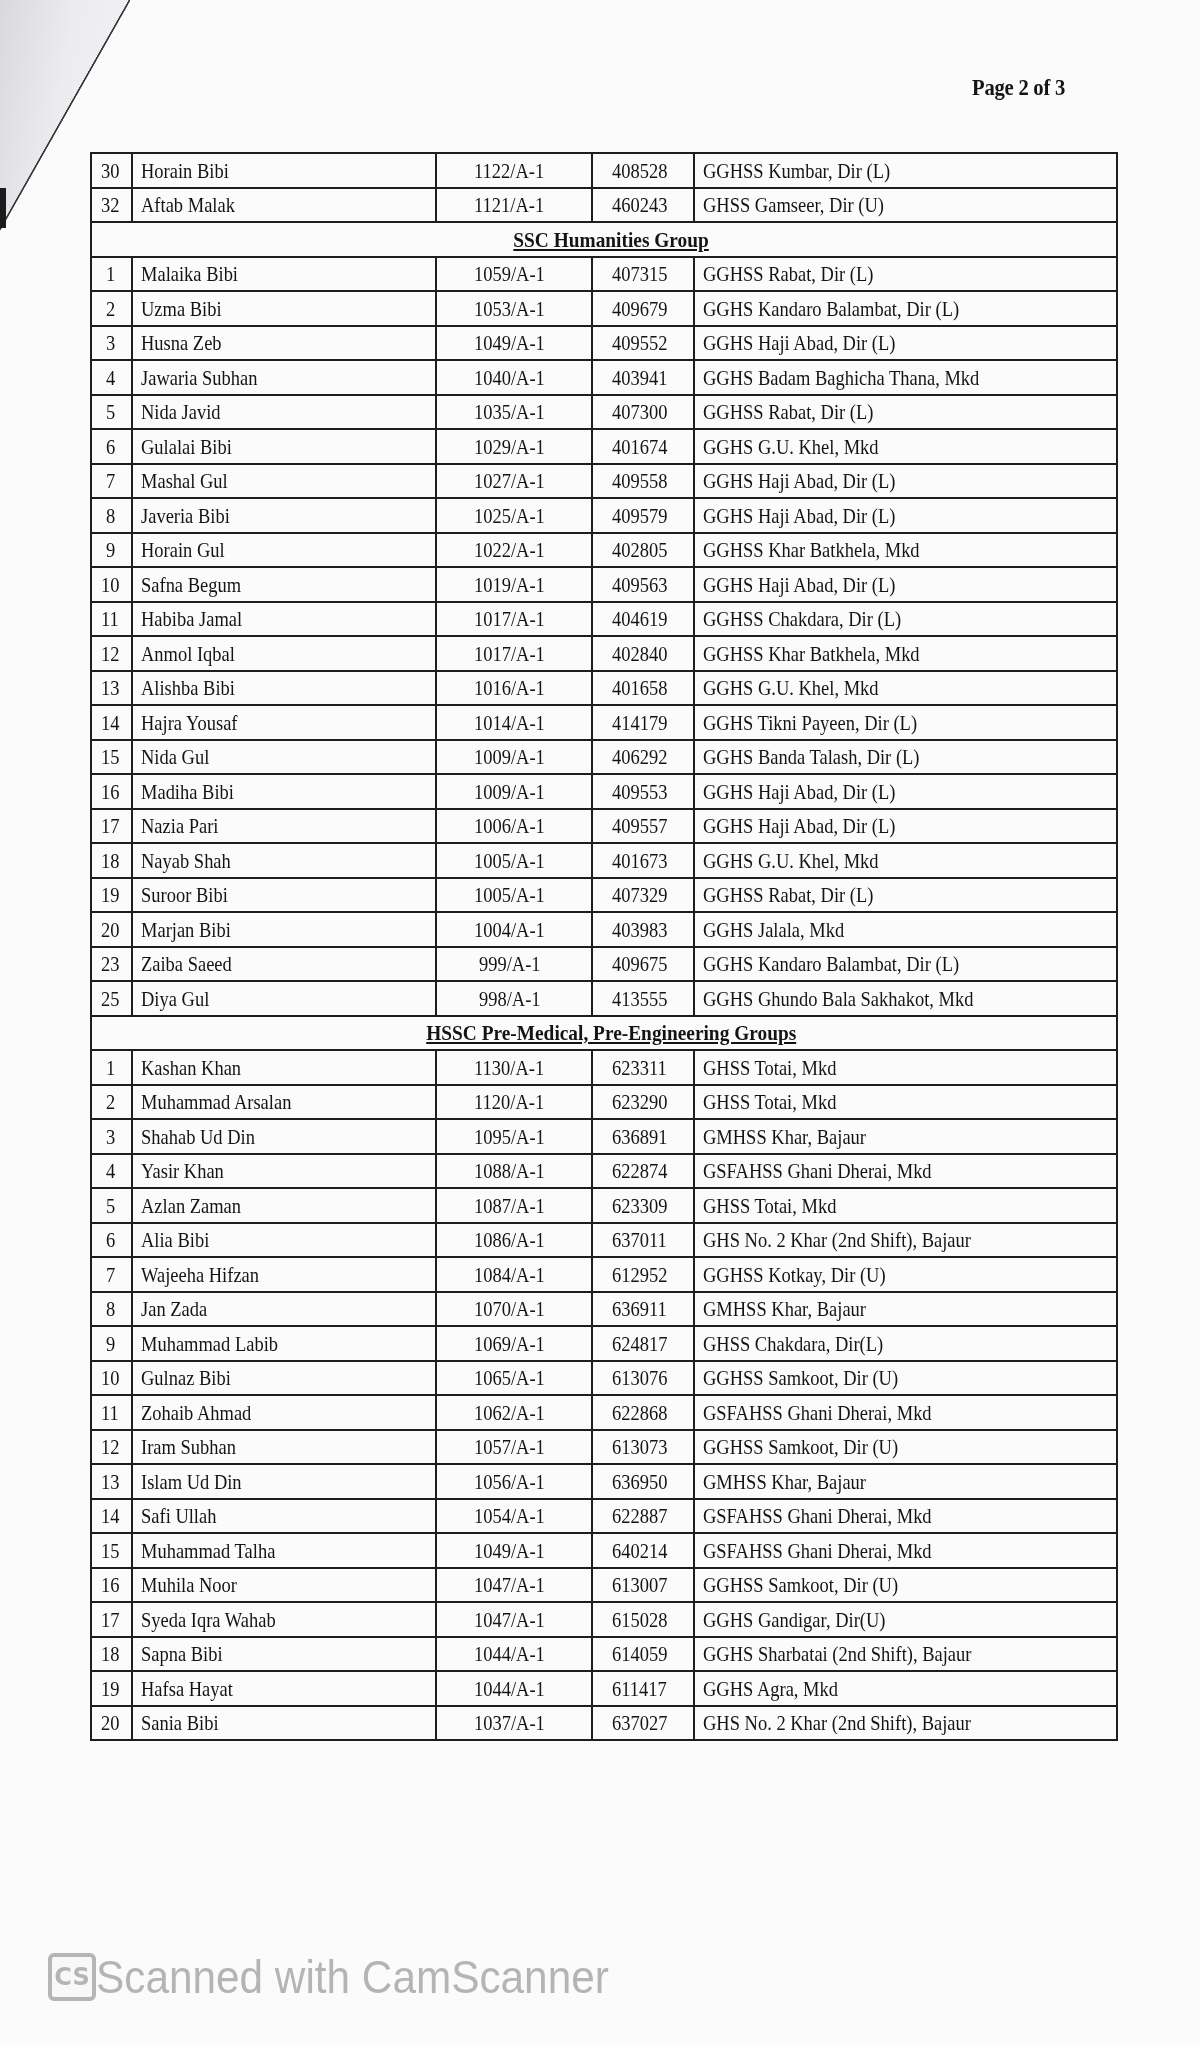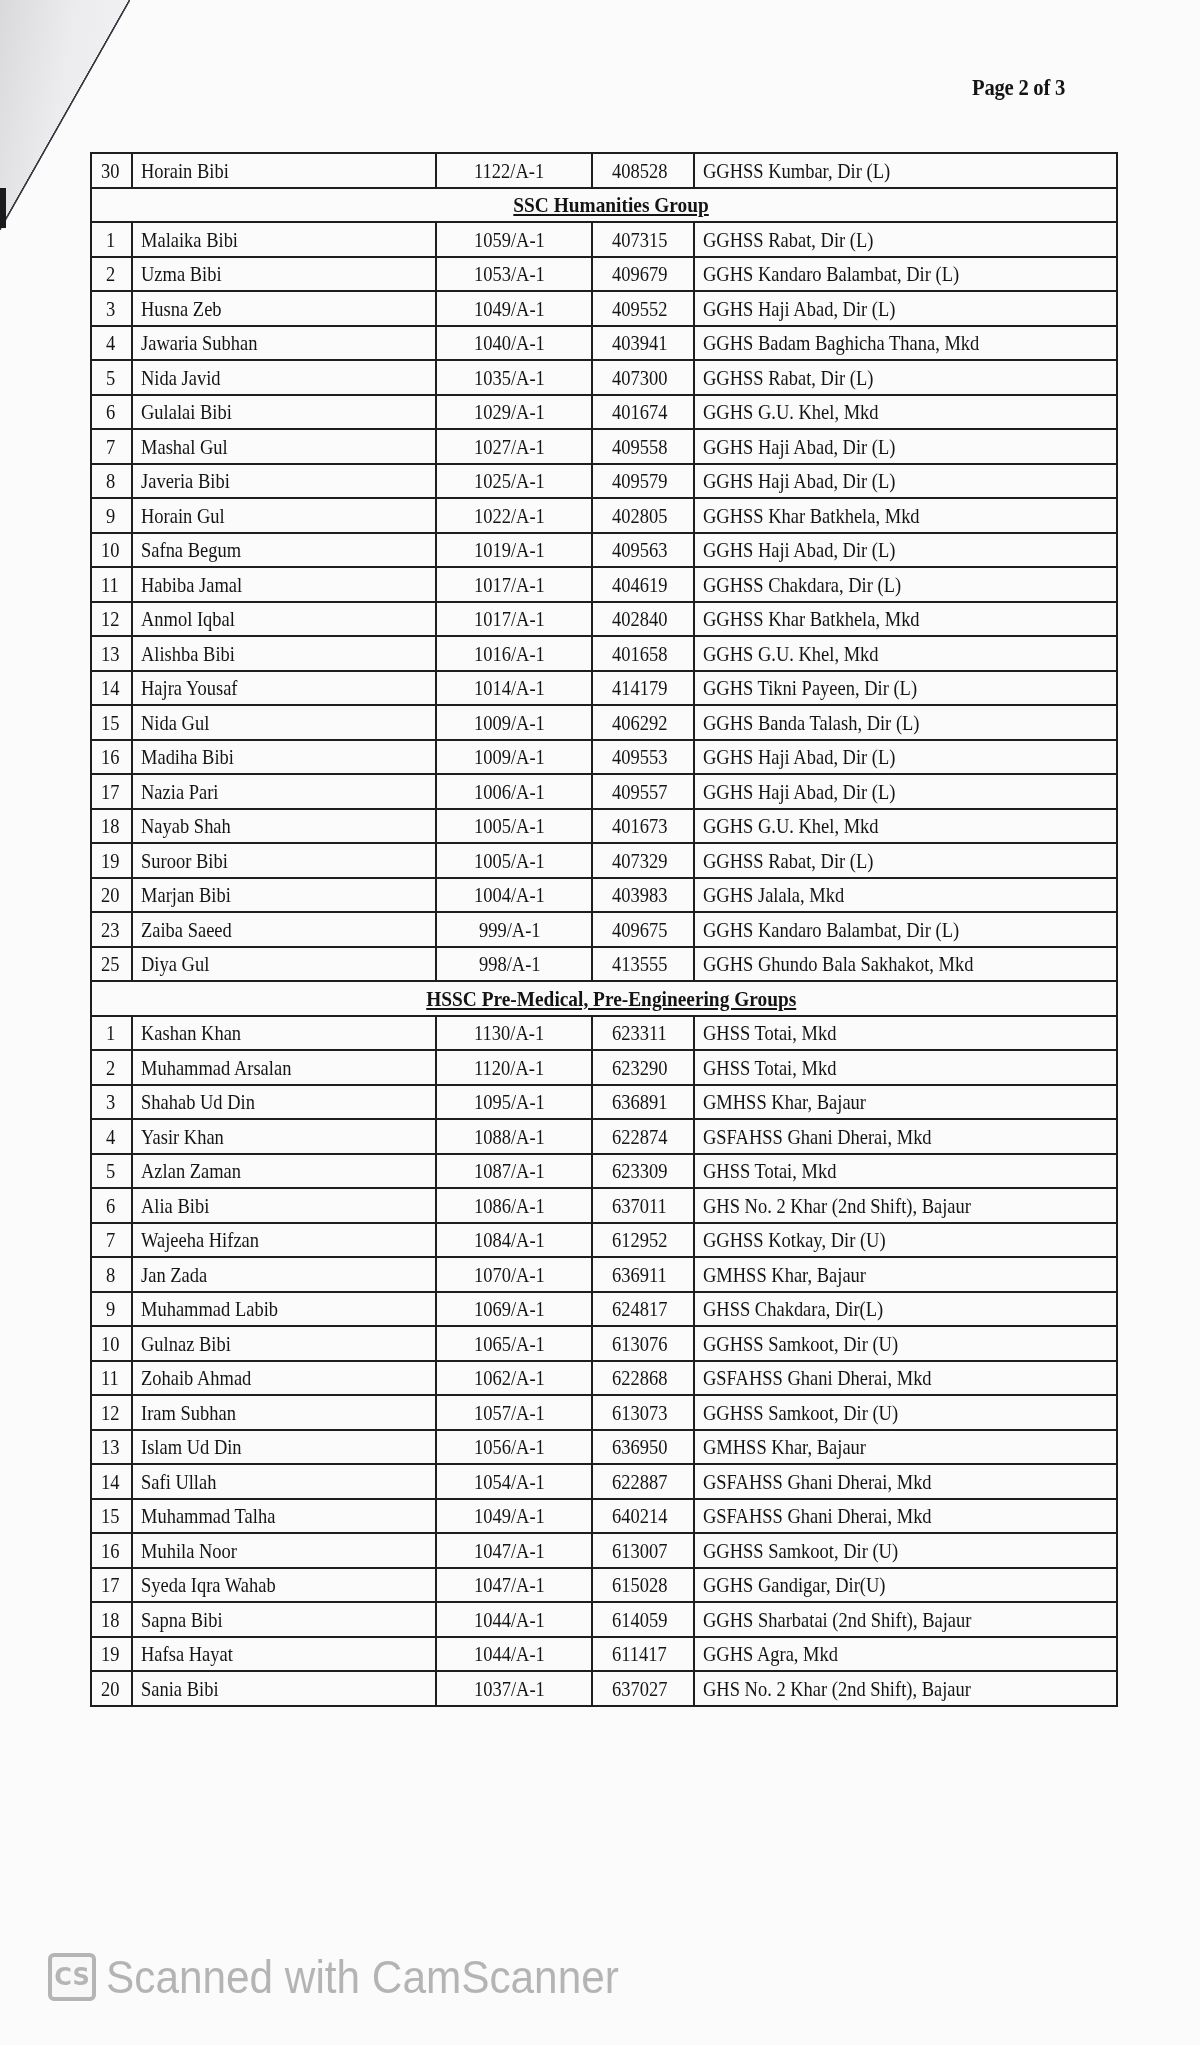--- a/index.html
+++ b/index.html
@@ -40,21 +40,21 @@
   td.c-sno span.txt, td.c-marks span.txt, td.c-roll span.txt { transform-origin: center center; }
   td.c-marks, td.c-roll { text-align: center; padding-left: 0 !important; }
   tr.group-row td {
     text-align: center; font-weight: bold; font-size: 22px; padding-left: 15px;
   }
   tr.group-row td span.txt {
     text-decoration: underline; transform-origin: center center; transform: scaleX(0.88);
   }
   .watermark {
     position: absolute; left: 48px; top: 1952px; height: 50px;
-    display: flex; align-items: center; gap: 10px; opacity: 0.62;
+    display: flex; align-items: center; opacity: 0.62;
     pointer-events: none;
   }
   .cs-badge {
     width: 48px; height: 48px; border: 4px solid #8b8b8b; border-radius: 6px;
     box-sizing: border-box; color: #8b8b8b; font-family: "DejaVu Sans", sans-serif;
     font-weight: bold; font-size: 24px; line-height: 40px; text-align: center;
     background: rgba(240,240,240,0.4);
   }
   .cs-text {
     font-family: "Liberation Sans", sans-serif; font-size: 46px; color: #8a8a8a;
@@ -79,20 +79,27 @@
     <col style="width:423px">
   </colgroup>
   <tbody id="results-body">
       <tr>
         <td class="c-sno"><span class="txt">30</span></td>
         <td class="c-name"><span class="txt">Horain Bibi</span></td>
         <td class="c-marks"><span class="txt">1122/A-1</span></td>
         <td class="c-roll"><span class="txt">408528</span></td>
         <td class="c-school"><span class="txt">GGHSS Kumbar, Dir (L)</span></td>
       </tr>
+      <tr>
+        <td class="c-sno"><span class="txt">32</span></td>
+        <td class="c-name"><span class="txt">Aftab Malak</span></td>
+        <td class="c-marks"><span class="txt">1121/A-1</span></td>
+        <td class="c-roll"><span class="txt">460243</span></td>
+        <td class="c-school"><span class="txt">GHSS Gamseer, Dir (U)</span></td>
+      </tr>
       <tr class="group-row">
         <td colspan="5"><span class="txt">SSC Humanities Group</span></td>
       </tr>
       <tr>
         <td class="c-sno"><span class="txt">1</span></td>
         <td class="c-name"><span class="txt">Malaika Bibi</span></td>
         <td class="c-marks"><span class="txt">1059/A-1</span></td>
         <td class="c-roll"><span class="txt">407315</span></td>
         <td class="c-school"><span class="txt">GGHSS Rabat, Dir (L)</span></td>
       </tr>

